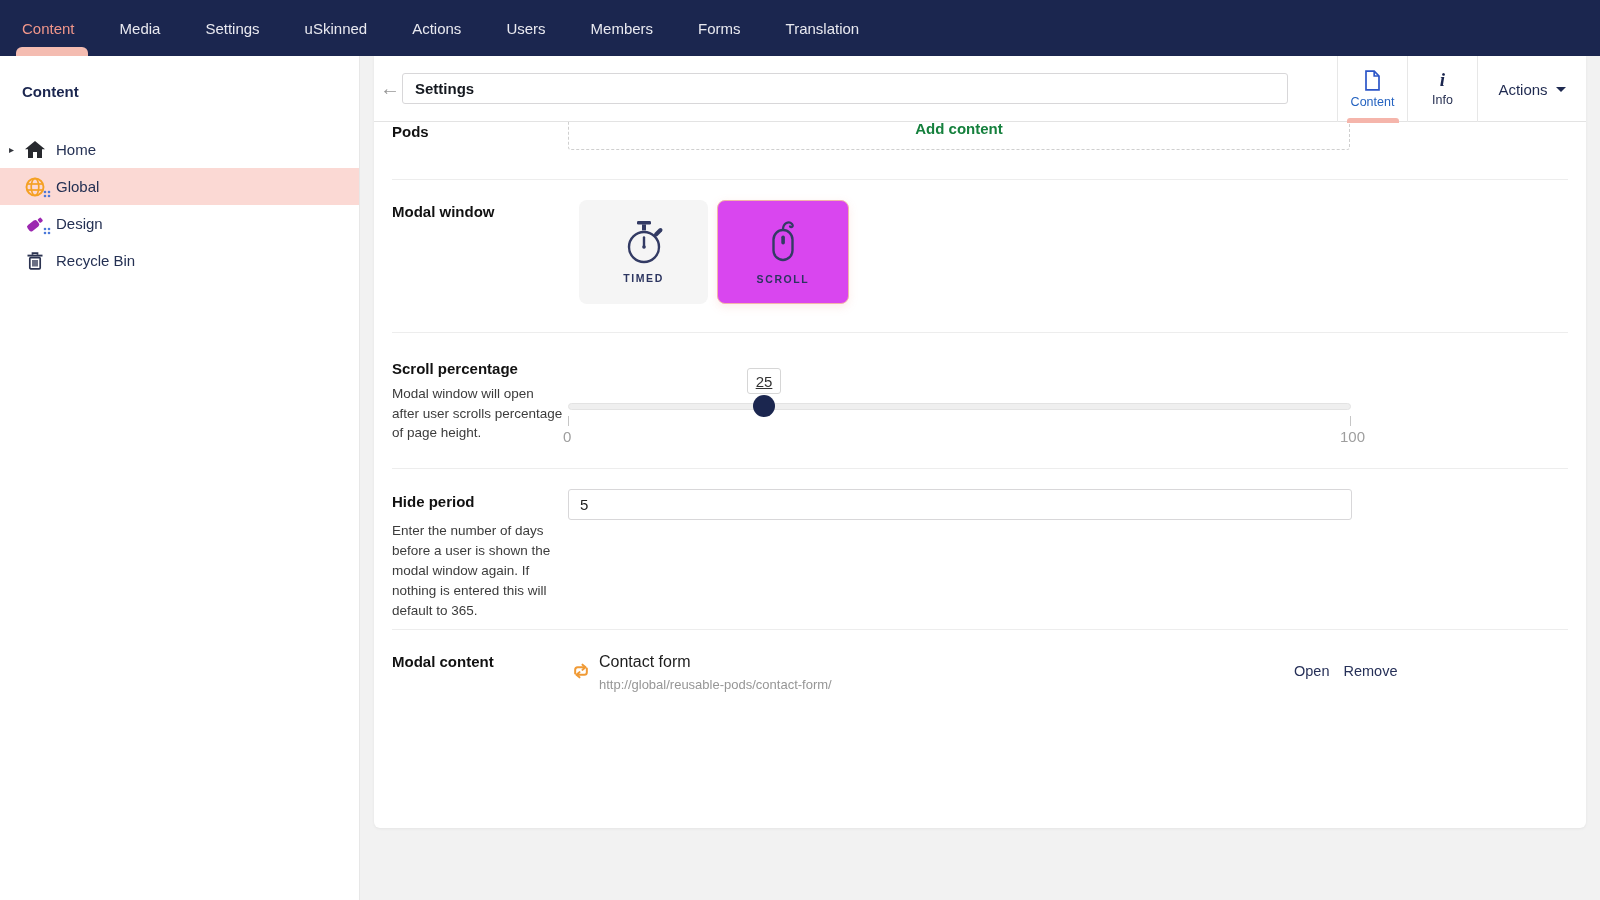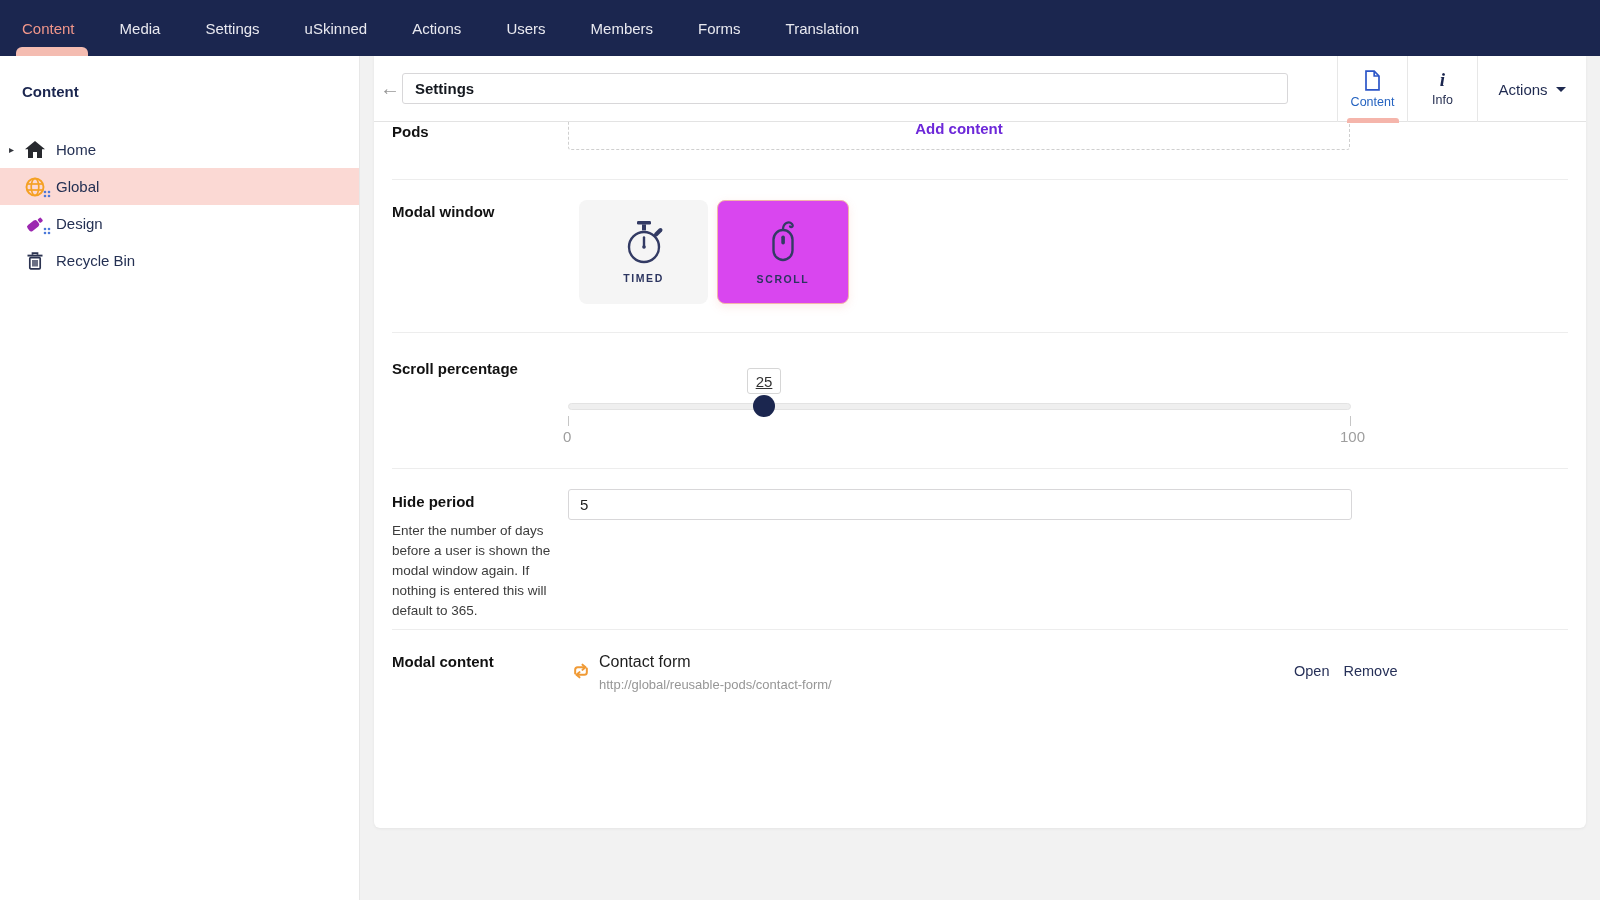--- a/index.html
+++ b/index.html
@@ -49,21 +49,21 @@
   .tab.active { color:#2563c0; }
   .tab.active::after { content:""; position:absolute; left:-6px; right:-6px; bottom:-1px; height:5px; background:#f6b9ae; border-radius:3px 3px 0 0; }
 
   
   .formarea { position:relative; height:658px; overflow:hidden; }
   .flabel { position:absolute; left:18px; font-size:15px; font-weight:bold; color:#111; }
   .fdesc { position:absolute; left:18px; font-size:13.5px; color:#3c3c3c; line-height:19.7px; }
   .divider { position:absolute; left:18px; right:18px; border-top:1px solid #ededed; }
 
   .pods-box { position:absolute; left:194px; top:-16px; width:782px; height:44px; border:1px dashed #cfcfcf; border-radius:3px; display:flex; align-items:center; justify-content:center; cursor:pointer; }
-  .pods-box span { font-size:15px; font-weight:bold; color:#6d28d9; }
+  .pods-box span { font-size:15px; font-weight:bold; color:#15803d; }
 
   .mw-card { position:absolute; top:78px; width:129px; height:104px; border-radius:8px; background:#f5f5f5; display:flex; flex-direction:column; align-items:center; cursor:pointer; }
   .mw-card.timed { left:205px; }
   .mw-card.scroll { left:343px; width:132px; background:#d946ef; border:1px solid #f3b4aa; box-shadow:0 3px 10px rgba(237,150,132,.18); }
   .mw-card .mw-icon { margin-top:16px; height:52px; display:flex; align-items:center; justify-content:center; }
   .mw-card .mw-label { margin-top:4px; font-size:10.5px; font-weight:bold; letter-spacing:1.6px; color:#2c3560; }
 
   .sp-tooltip { position:absolute; left:373px; top:246px; width:34px; height:26px; background:#fff; border:1px solid #d6d6d6; border-radius:3px; display:flex; align-items:center; justify-content:center; font-size:15px; color:#333;text-decoration:underline; }
   .sp-track { position:absolute; left:194px; top:281px; width:783px; height:7px; background:#efefef; border:1px solid #e3e3e3; border-radius:4px; cursor:pointer; }
   .sp-handle { position:absolute; left:379px; top:273px; width:22px; height:22px; border-radius:50%; background:#1b264f; cursor:grab; }
@@ -250,20 +250,25 @@
               <rect x="14.5" y="13" width="19" height="30" rx="9.5" fill="none" stroke="#333b64" stroke-width="2.4"></rect>
               <rect x="22.3" y="18.5" width="3.6" height="9" rx="1.8" fill="#333b64"></rect>
               <path d="M24 12.5 C24 6 30 3.5 33 7 C34.8 9.2 32.5 11.5 31 9.5" fill="none" stroke="#333b64" stroke-width="2.2" stroke-linecap="round"></path>
             </svg>
         </span>
         <span class="mw-label">SCROLL</span>
       </div>
       <div class="divider" style="top:210px;"></div>
 
       <div class="flabel" style="top:238px;">Scroll percentage</div>
+      <div class="fdesc" style="top:262px;">
+        <div>Modal window will open</div>
+        <div>after user scrolls percentage</div>
+        <div>of page height.</div>
+      </div>
       <div class="sp-tooltip">25</div>
       <div class="sp-track"></div>
       <div class="sp-handle"></div>
       <div class="sp-tick" style="left:194px;"></div>
       <div class="sp-tick" style="left:976px;"></div>
       <div class="sp-min">0</div>
       <div class="sp-max">100</div>
       <div class="divider" style="top:346px;"></div>
 
       <div class="flabel" style="top:371px;">Hide period</div>

